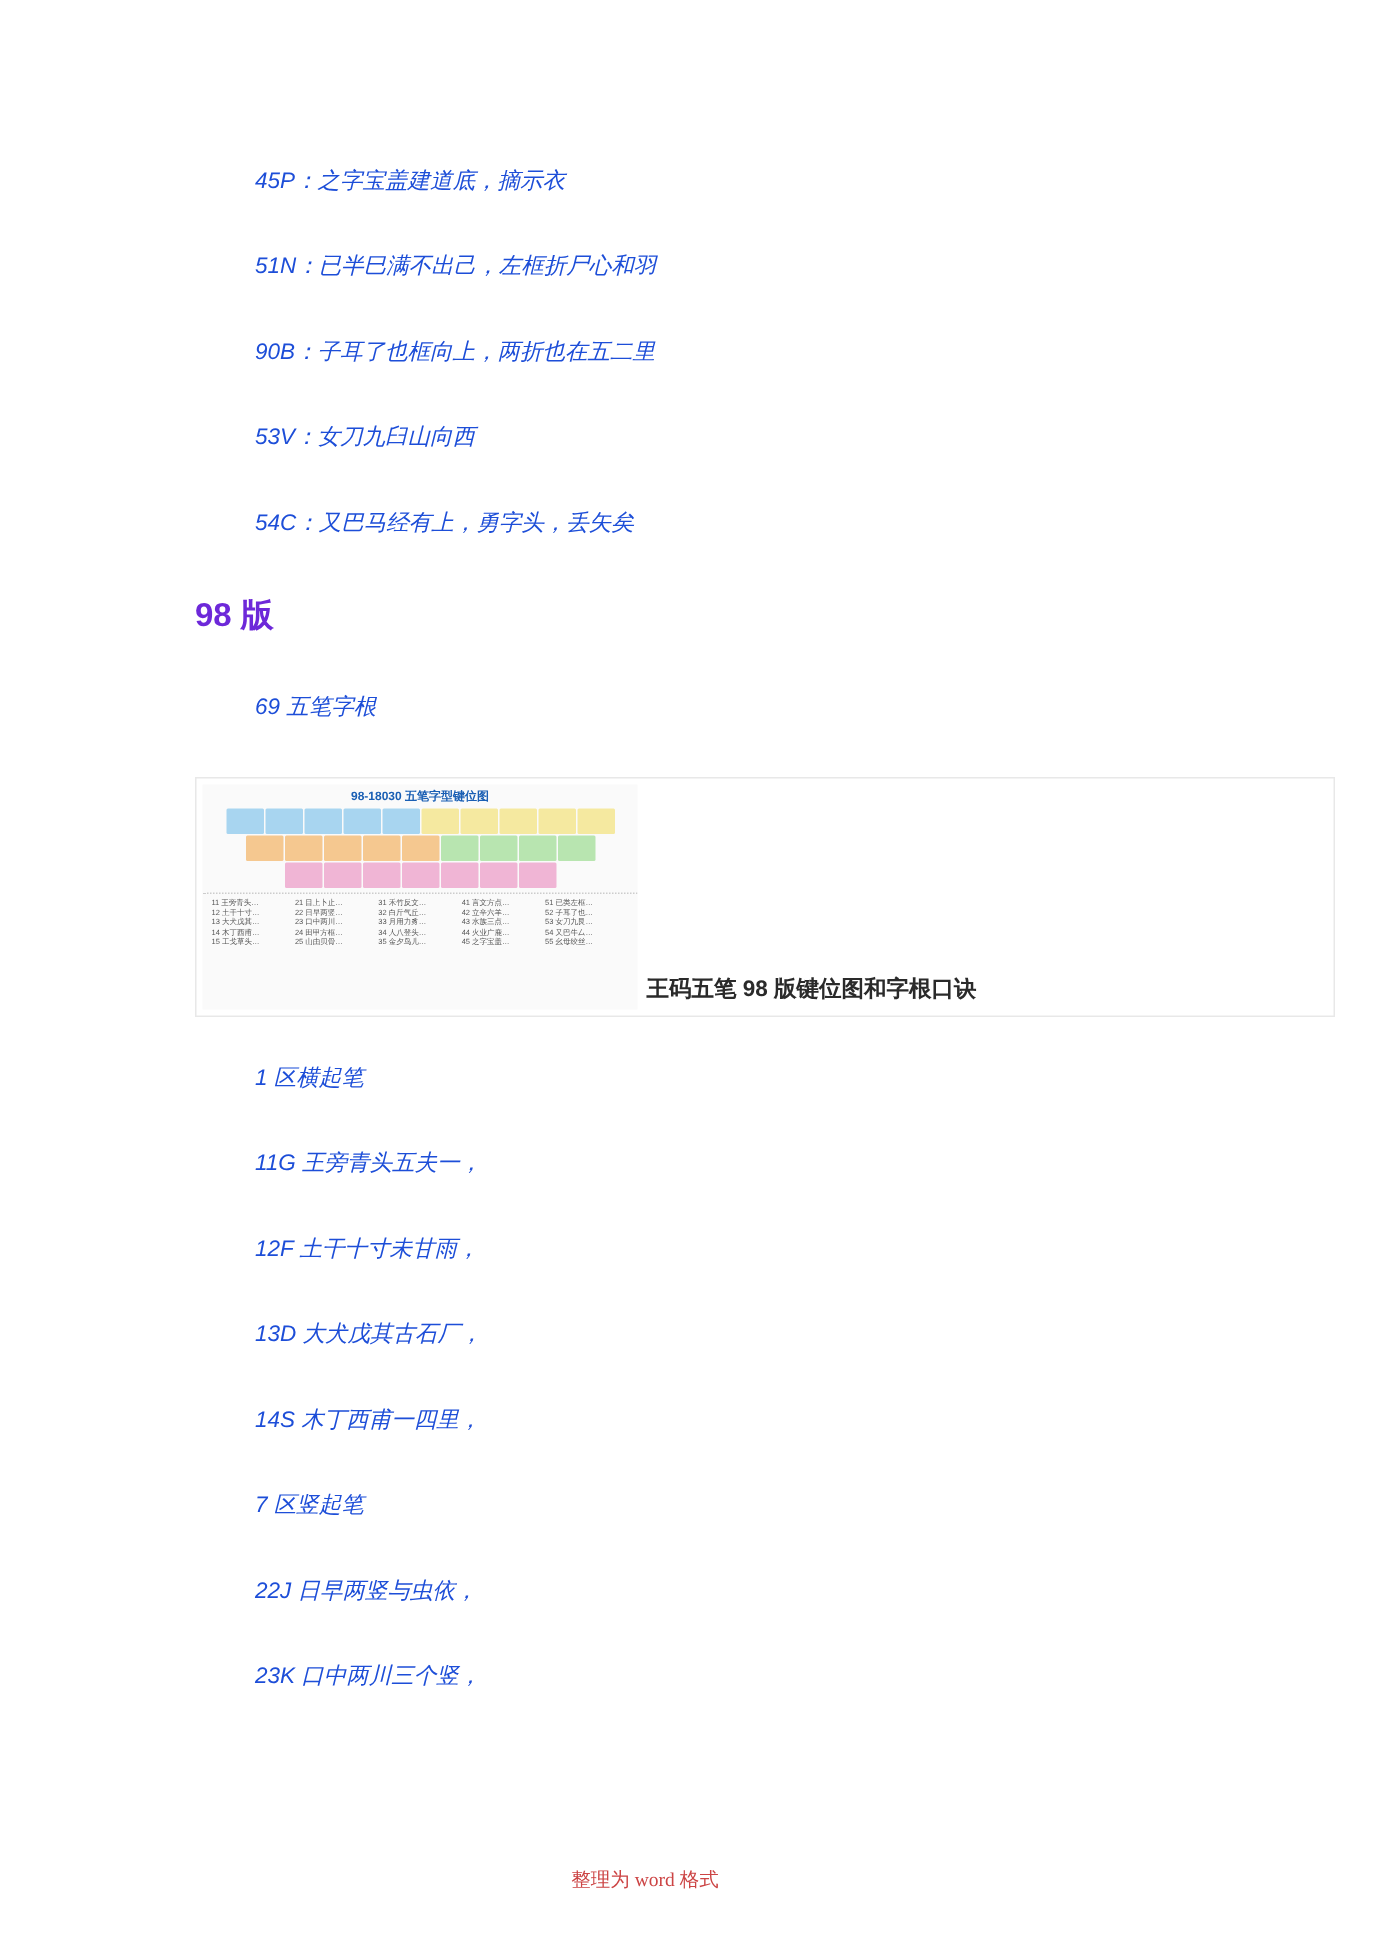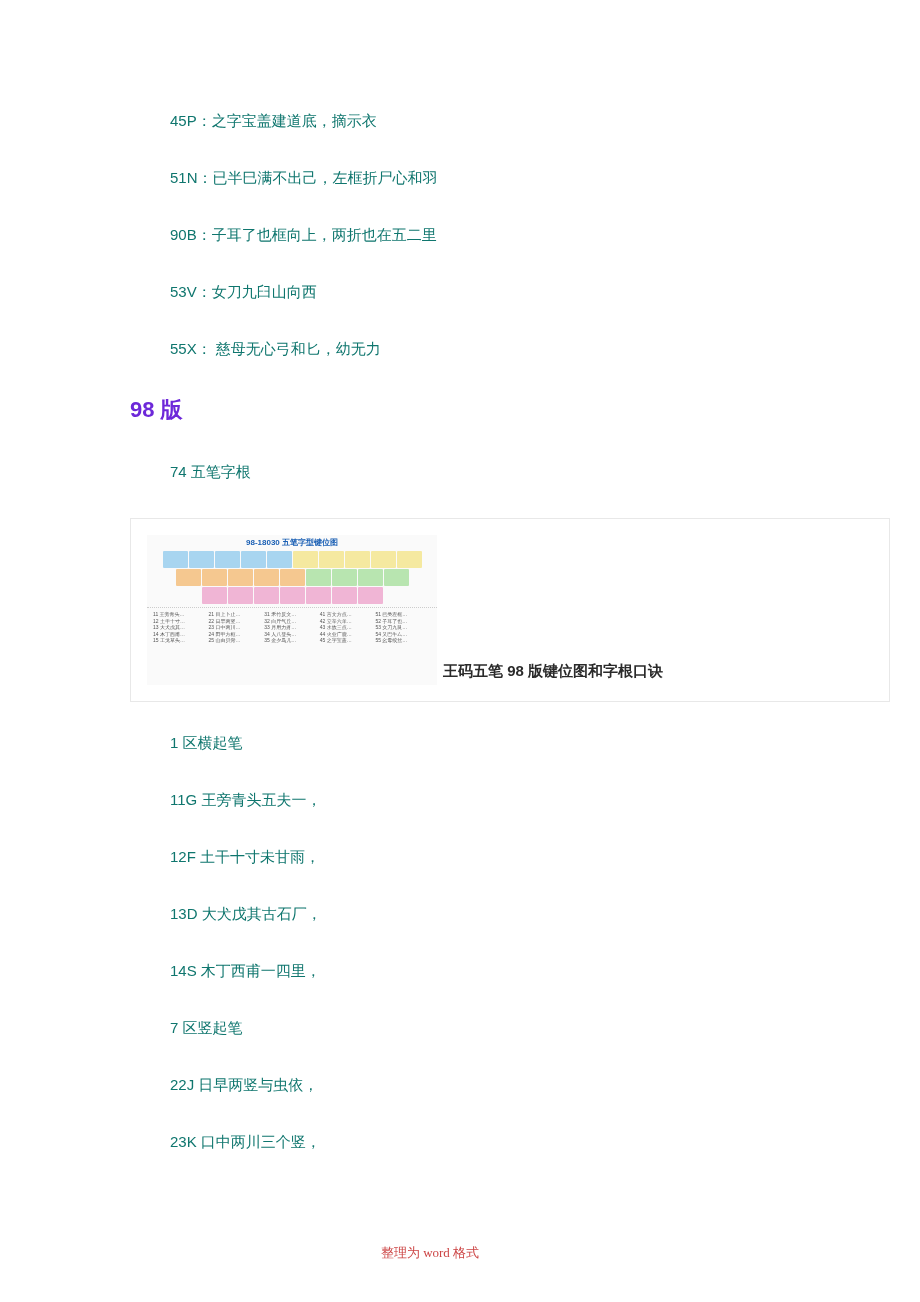--- a/index.html
+++ b/index.html
@@ -11,38 +11,39 @@
     color: #333333;
     position: relative;
   }
   .content {
     padding: 110px 90px 0 170px;
   }
   .line {
     font-size: 15px;
     line-height: 1.4;
     margin-bottom: 36px;
-    color: #0f766e;
+    color: #1d4ed8;
+    font-style: italic;
   }
   .section-heading {
     font-size: 22px;
     font-weight: bold;
     color: #6d28d9;
     margin-left: -40px;
     margin-top: 10px;
     margin-bottom: 36px;
   }
   .image-row {
     display: flex;
     align-items: flex-end;
     margin-left: -40px;
     margin-bottom: 30px;
     border: 1px solid #e8e8e8;
     width: 760px;
-    padding: 16px;
+    padding: 4px;
   }
   .keyboard-image {
     width: 290px;
     height: 150px;
     background: #fafafa;
     position: relative;
     overflow: hidden;
     font-size: 6px;
   }
   .kb-title {
@@ -107,25 +108,25 @@
 </style>
 </head>
 <body>
 
 <div class="content">
 
   <div class="line">45P：之字宝盖建道底，摘示衣</div>
   <div class="line">51N：已半巳满不出己，左框折尸心和羽</div>
   <div class="line">90B：子耳了也框向上，两折也在五二里</div>
   <div class="line">53V：女刀九臼山向西</div>
-  <div class="line">55X： 慈母无心弓和匕，幼无力</div>
+  <div class="line">54C：又巴马经有上，勇字头，丢矢矣</div>
 
   <div class="section-heading">98 版</div>
 
-  <div class="line">74 五笔字根</div>
+  <div class="line">69 五笔字根</div>
 
   <div class="image-row">
     <div class="keyboard-image">
       <div class="kb-title">98-18030 五笔字型键位图</div>
       <div class="kb-row">
         <div class="kb-key blue"></div>
         <div class="kb-key blue"></div>
         <div class="kb-key blue"></div>
         <div class="kb-key blue"></div>
         <div class="kb-key blue"></div>

